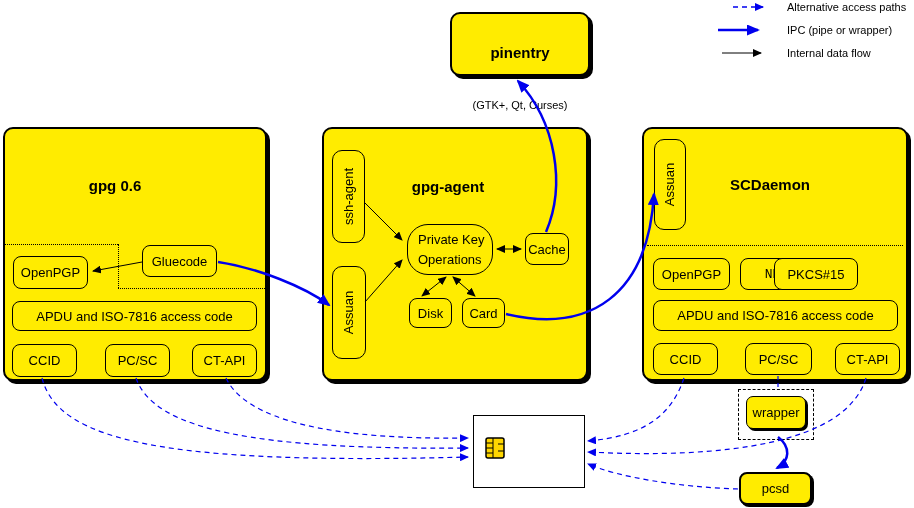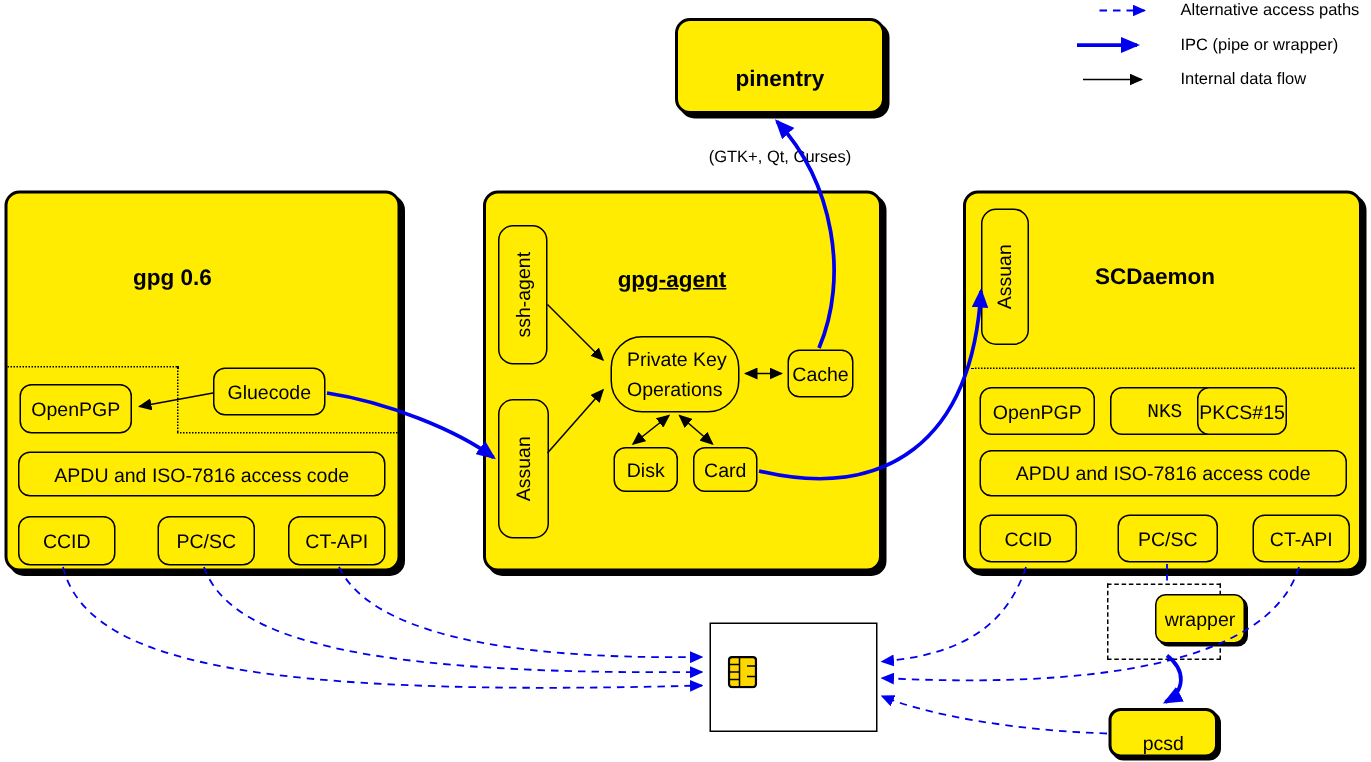--- a/index.html
+++ b/index.html
@@ -45,21 +45,21 @@
 <div id="stage">
 
   <div class="main-box" style="left:450px; top:12px; width:140px; height:64px;"></div>
   <div class="title" style="left:450px; top:29px; width:140px;margin-top:15px;">pinentry</div>
   <div class="pin-sub" style="left:450px; top:55px; width:140px;">(GTK+, Qt, Curses)</div>
 
   <div class="main-box" style="left:3px; top:127px; width:264px; height:254px;"></div>
   <div class="title" style="left:55px; top:177px; width:120px;">gpg 0.6</div>
 
   <div class="main-box" style="left:322px; top:127px; width:266px; height:254px;"></div>
-  <div class="title" style="left:388px; top:178px; width:120px;text-decoration:underline;">gpg-agent</div>
+  <div class="title" style="left:388px; top:178px; width:120px;">gpg-agent</div>
 
   <div class="main-box" style="left:642px; top:127px; width:266px; height:254px;"></div>
   <div class="title" style="left:710px; top:176px; width:120px;">SCDaemon</div>
 
   <div class="dot-h" style="left:5px; top:244px; width:113px;"></div>
   <div class="dot-v" style="left:118px; top:244px; height:44px;"></div>
   <div class="dot-h" style="left:118px; top:288px; width:147px;"></div>
   <div class="dot-h" style="left:647px; top:245px; width:256px;"></div>
 
   <div class="node" style="left:13px; top:256px; width:75px; height:33px;">
@@ -103,41 +103,41 @@
 
   <div class="node vnode" style="left:654px; top:139px; width:32px; height:91px; border-radius:10px;">
       <span>Assuan</span>
     </div>
   <div class="node" style="left:653px; top:258px; width:77px; height:32px;">
       <span>OpenPGP</span>
     </div>
   <div class="node" style="left:740px; top:258px; width:73px; height:32px;font-family:Liberation Mono, monospace;">
       <span>NKS</span>
     </div>
-  <div class="node" style="left:798px; top:258px; width:60px; height:32px;">
+  <div class="node" style="left:774px; top:258px; width:84px; height:32px;">
       <span>PKCS#15</span>
     </div>
   <div class="node" style="left:653px; top:300px; width:245px; height:31px;">
       <span>APDU and ISO-7816 access code</span>
     </div>
   <div class="node" style="left:653px; top:343px; width:65px; height:32px;">
       <span>CCID</span>
     </div>
   <div class="node" style="left:745px; top:343px; width:67px; height:32px;">
       <span>PC/SC</span>
     </div>
   <div class="node" style="left:835px; top:343px; width:65px; height:32px;">
       <span>CT-API</span>
     </div>
 
   <div id="wrapper-dashed" style="left:738px; top:389px; width:74px; height:49px;"></div>
-  <div class="node shadow2" style="left:770px; top:396px; width:60px; height:33px; border-radius:7px;justify-content:center;">
+  <div class="node shadow2" style="left:746px; top:396px; width:60px; height:33px; border-radius:7px;justify-content:center;">
       <span>wrapper</span>
     </div>
-  <div class="node shadow2" style="left:739px; top:472px; width:73px; height:33px; border-width:2px;align-items:flex-end;">
+  <div class="node shadow2" style="left:739px; top:472px; width:73px; height:33px; border-width:2px;">
       <span>pcsd</span>
     </div>
 
   <div id="smartcard" style="left:473px; top:415px; width:110px; height:71px;">
     <svg width="20" height="22" style="position:absolute; left:11px; top:21px;">
       <rect x="1" y="1" width="18" height="20" rx="2" fill="#ffd700" stroke="#000" stroke-width="1.5"></rect>
       <line x1="8" y1="1" x2="8" y2="21" stroke="#000" stroke-width="1"></line>
       <line x1="1" y1="6" x2="8" y2="6" stroke="#000" stroke-width="1"></line>
       <line x1="1" y1="11" x2="8" y2="11" stroke="#000" stroke-width="1"></line>
       <line x1="1" y1="16" x2="8" y2="16" stroke="#000" stroke-width="1"></line>

